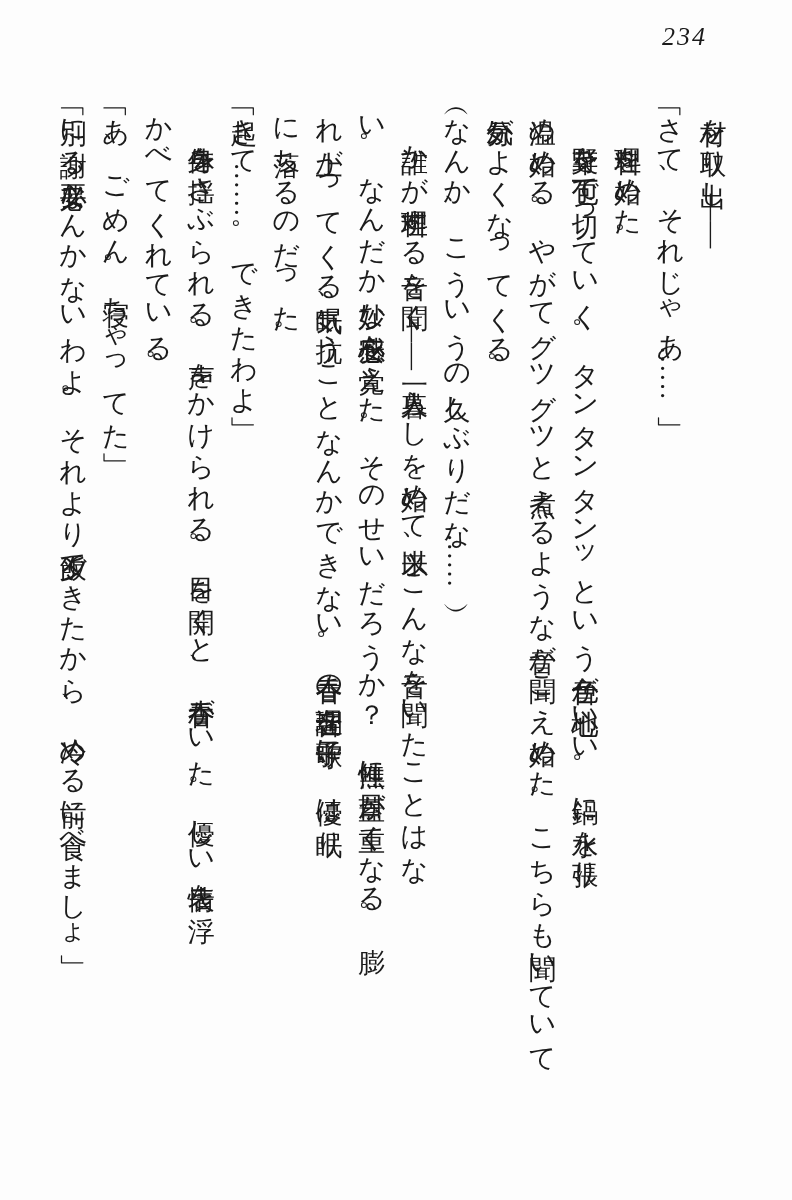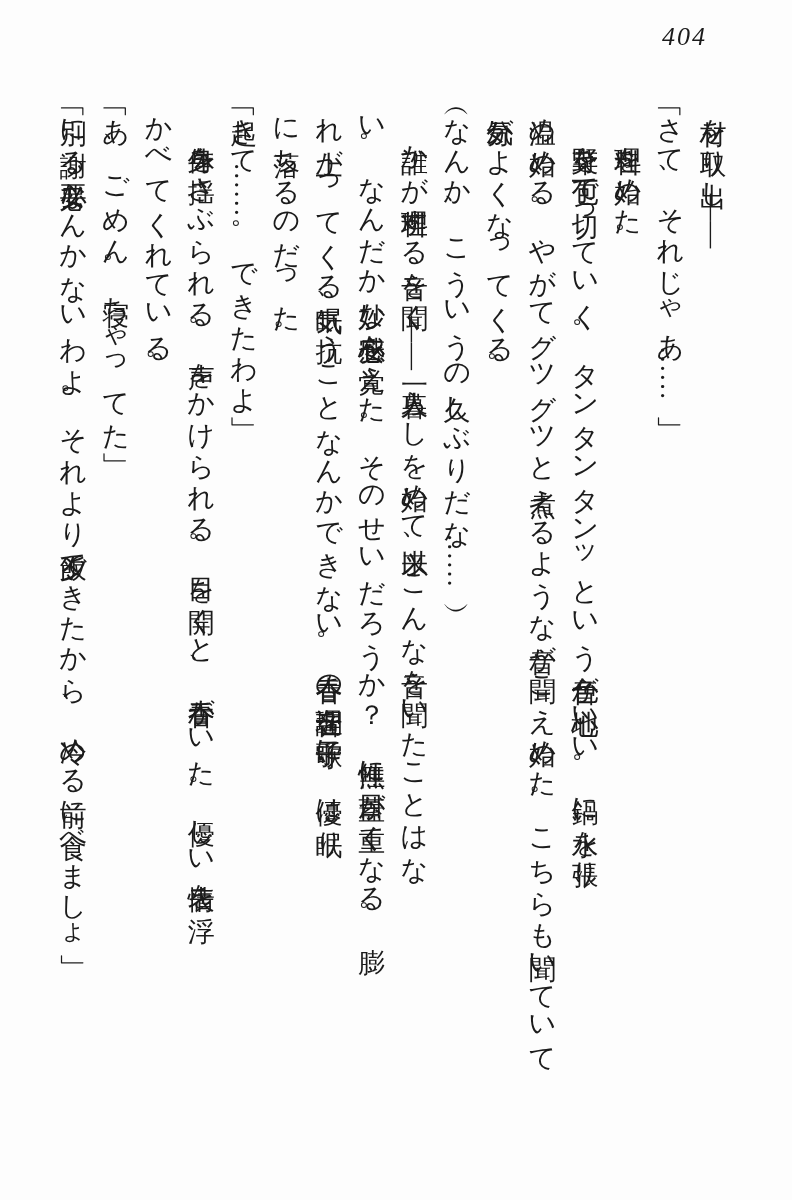--- a/index.html
+++ b/index.html
@@ -38,21 +38,21 @@
   }
   .text-line {
     margin: 0;
     padding: 0;
   }
 </style>
 </head>
 <body>
 
 <div class="page">
-  <div class="page-number">404</div>
+  <div class="page-number">234</div>
   <div class="text-block" id="text-block">
       <p class="text-line">材を取り出し――</p>
       <p class="text-line">「さて、それじゃあ……」</p>
       <p class="text-line">　料理を始めた。</p>
       <p class="text-line">　野菜を包丁で切っていく。タンタンタンッという音色が心地いい。鍋に水を張り、</p>
       <p class="text-line">温め始める。やがてグツグツと煮えるような音が聞こえ始めた。こちらも聞いていて</p>
       <p class="text-line">気分がよくなってくる。</p>
       <p class="text-line">（なんか、こういうの久しぶりだな……）</p>
       <p class="text-line">　誰かが料理する音を聞く――一人暮らしを始めて以来、こんな音を聞いたことはな</p>
       <p class="text-line">い。なんだか妙な安心感を覚えた。そのせいだろうか？　無性に目蓋が重くなる。膨</p>

